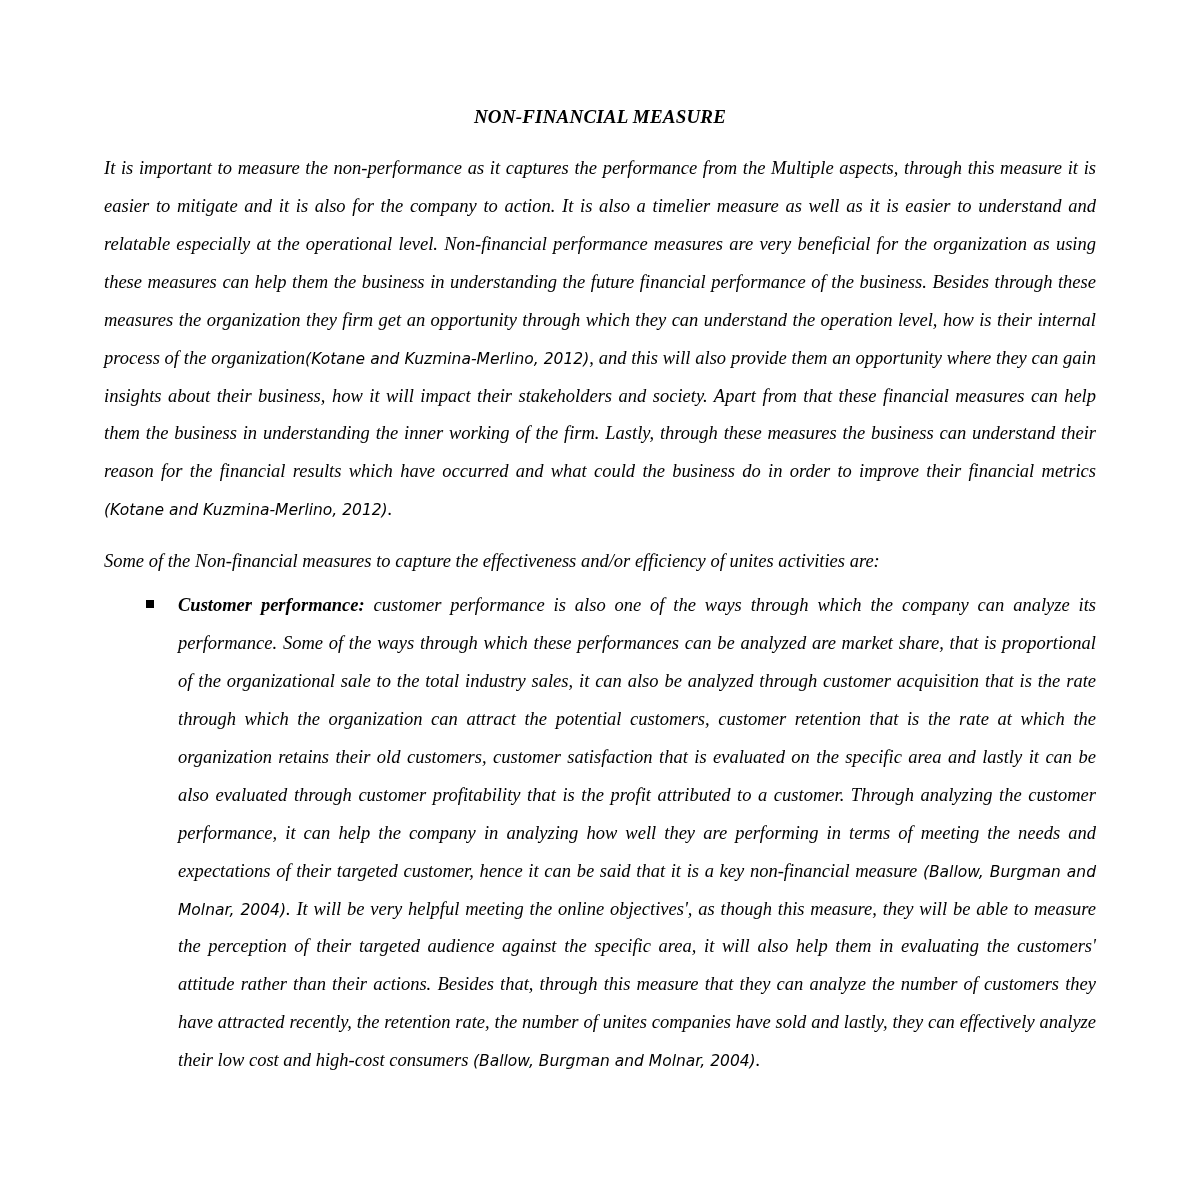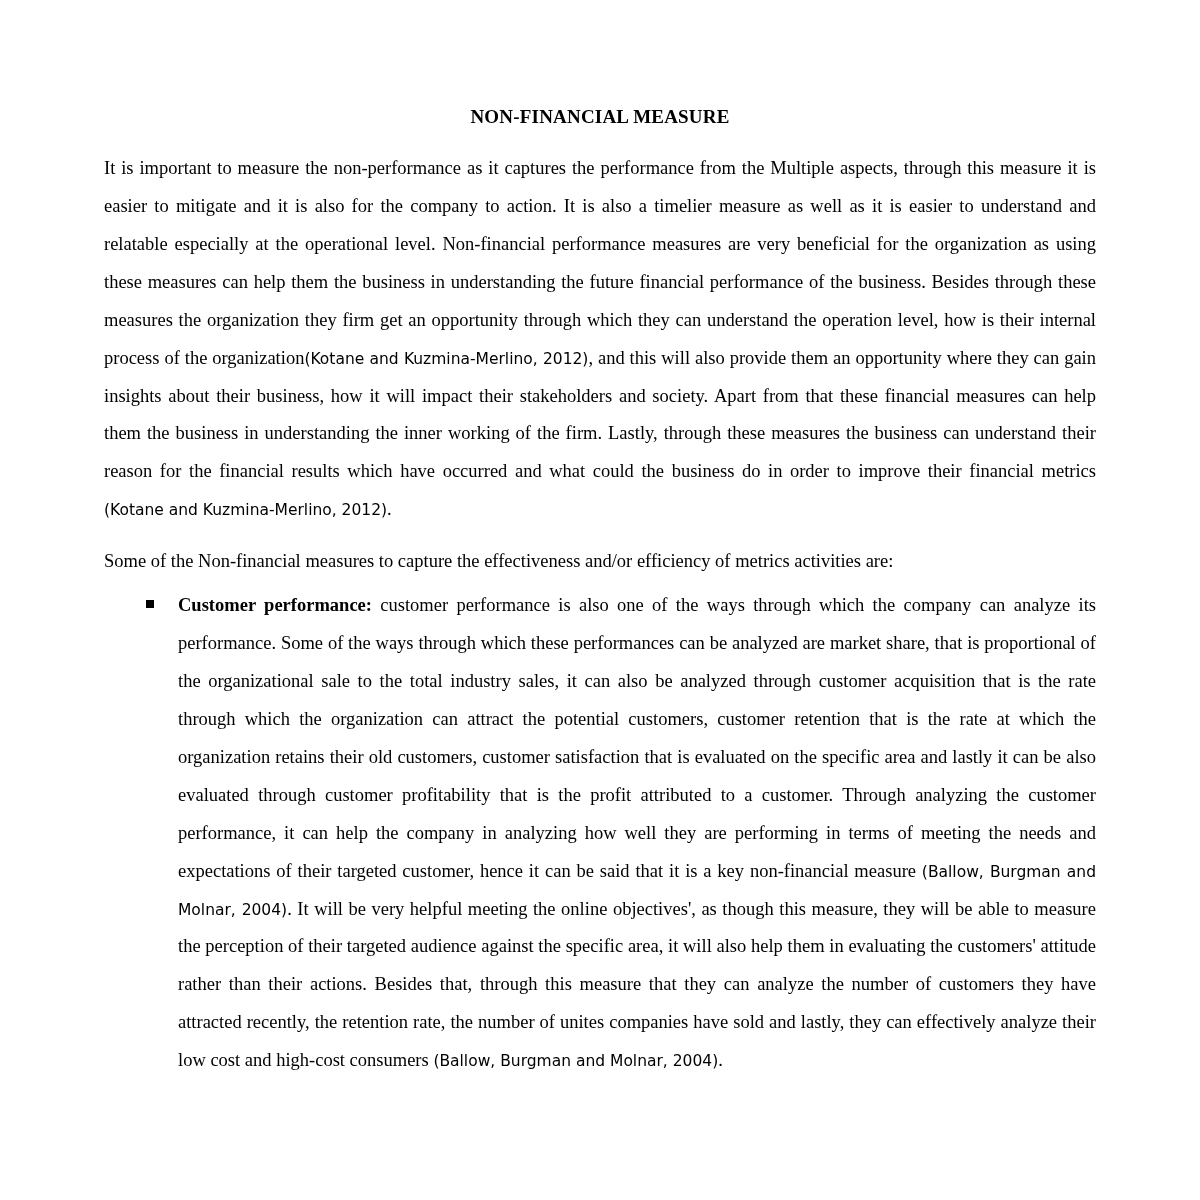--- a/index.html
+++ b/index.html
@@ -12,20 +12,21 @@
     height: 1200px;
     font-family: "Liberation Serif", serif;
     color: #000000;
   }
   .page {
     width: 1200px;
     height: 1200px;
     box-sizing: border-box;
     padding: 96px 104px 40px 104px;
     position: relative;
+    font-style: italic;
   }
   .doc-title {
     text-align: center;
     font-weight: bold;
     font-size: 19px;
     letter-spacing: 0.2px;
     margin: 10px 0 22px 0;
     font-family: "Liberation Serif", serif;
   }
   p.body-para {
@@ -78,21 +79,21 @@
 </style>
 </head>
 <body>
 
 <div class="page">
 
   <h1 class="doc-title">NON-FINANCIAL MEASURE</h1>
 
   <p class="body-para intro-para"><span>It is important to measure the non-performance as it captures the performance from the Multiple aspects, through this measure it is easier to mitigate and it is also for the company to action. It is also a timelier measure as well as it is easier to understand and relatable especially at the operational level. Non-financial performance measures are very beneficial for the organization as using these measures can help them the business in understanding the future financial performance of the business. Besides through these measures the organization they firm get an opportunity through which they can understand the operation level, how is their internal process of the organization</span><span class="cite">(Kotane and Kuzmina-Merlino, 2012)</span><span>, and this will also provide them an opportunity where they can gain insights about their business, how it will impact their stakeholders and society. Apart from that these financial measures can help them the business in understanding the inner working of the firm. Lastly, through these measures the business can understand their reason for the financial results which have occurred and what could the business do in order to improve their financial metrics </span><span class="cite">(Kotane and Kuzmina-Merlino, 2012)</span><span>.</span></p>
 
-  <p class="body-para lead-para">Some of the Non-financial measures to capture the effectiveness and/or efficiency of metrics activities are:</p>
+  <p class="body-para lead-para">Some of the Non-financial measures to capture the effectiveness and/or efficiency of unites activities are:</p>
 
   <ul class="bullets">
     <li class="bullet-item">
       <span class="marker"></span>
       <span class="lead-in">Customer performance:</span><span> customer performance is also one of the ways through which the company can analyze its performance. Some of the ways through which these performances can be analyzed are market share, that is proportional of the organizational sale to the total industry sales, it can also be analyzed through customer acquisition that is the rate through which the organization can attract the potential customers, customer retention that is the rate at which the organization retains their old customers, customer satisfaction that is evaluated on the specific area and lastly it can be also evaluated through customer profitability that is the profit attributed to a customer. Through analyzing the customer performance, it can help the company in analyzing how well they are performing in terms of meeting the needs and expectations of their targeted customer, hence it can be said that it is a key non-financial measure </span><span class="cite">(Ballow, Burgman and Molnar, 2004)</span><span>. It will be very helpful meeting the online objectives', as though this measure, they will be able to measure the perception of their targeted audience against the specific area, it will also help them in evaluating the customers' attitude rather than their actions. Besides that, through this measure that they can analyze the number of customers they have attracted recently, the retention rate, the number of unites companies have sold and lastly, they can effectively analyze their low cost and high-cost consumers </span><span class="cite">(Ballow, Burgman and Molnar, 2004)</span><span>.</span>
     </li>
   </ul>
 
 </div>
 

